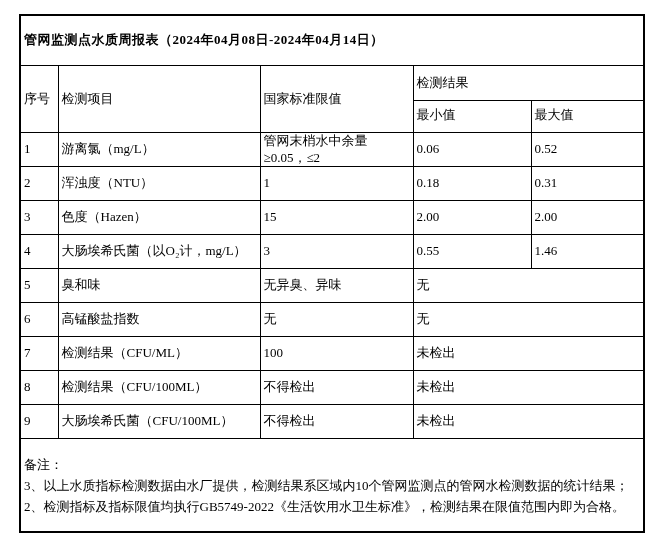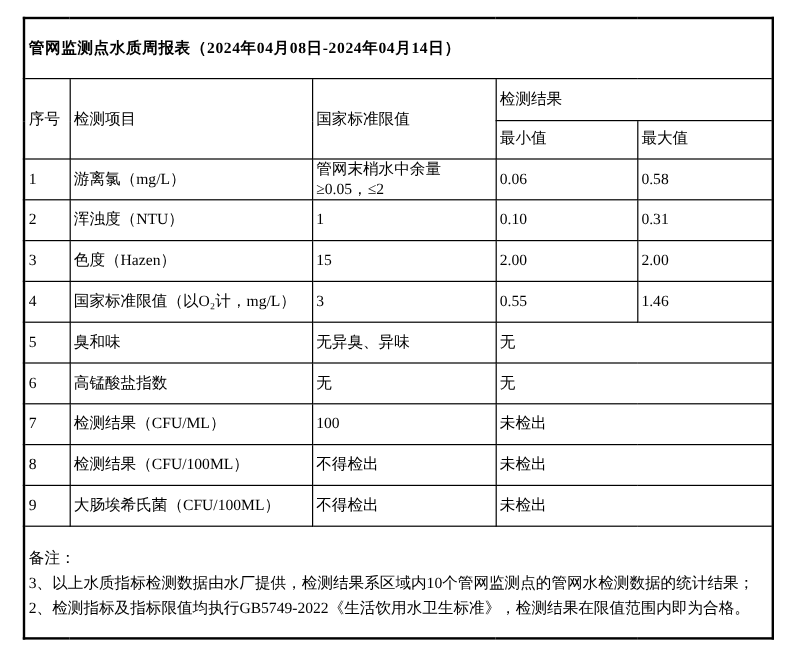--- a/index.html
+++ b/index.html
@@ -83,39 +83,39 @@
     <tr class="hdr-sub">
       <td>最小值</td>
       <td>最大值</td>
     </tr>
 
     <tr class="data-row">
       <td>1</td>
       <td>游离氯（mg/L）</td>
       <td>管网末梢水中余量≥0.05，≤2</td>
       <td>0.06</td>
-      <td>0.58</td>
+      <td>0.52</td>
     </tr>
     <tr class="data-row">
       <td>2</td>
       <td>浑浊度（NTU）</td>
       <td>1</td>
-      <td>0.10</td>
+      <td>0.18</td>
       <td>0.31</td>
     </tr>
     <tr class="data-row">
       <td>3</td>
       <td>色度（Hazen）</td>
       <td>15</td>
       <td>2.00</td>
       <td>2.00</td>
     </tr>
     <tr class="data-row">
       <td>4</td>
-      <td>国家标准限值（以O₂计，mg/L）</td>
+      <td>大肠埃希氏菌（以O₂计，mg/L）</td>
       <td>3</td>
       <td>0.55</td>
       <td>1.46</td>
     </tr>
     <tr class="data-row">
       <td>5</td>
       <td>臭和味</td>
       <td>无异臭、异味</td>
       <td colspan="2">无</td>
     </tr>

